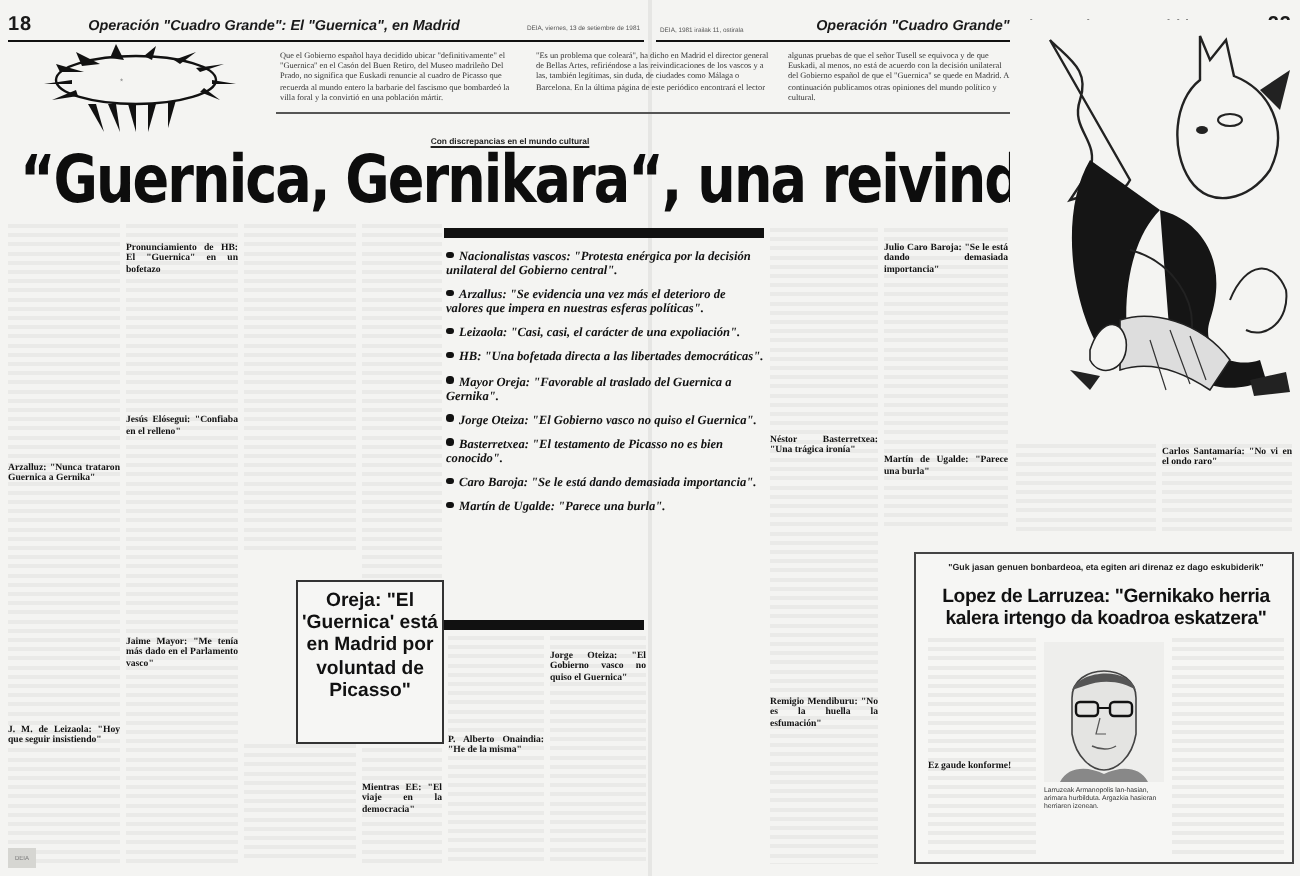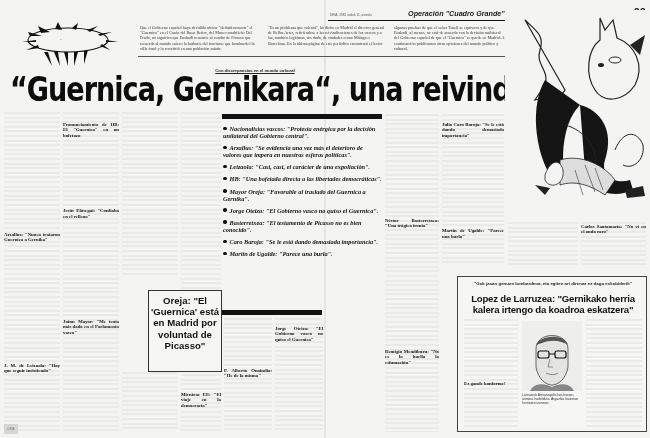--- a/index.html
+++ b/index.html
@@ -76,20 +76,25 @@
   .lopez .col { position: absolute; }
 
   .stamp { position: absolute; left: 4px; top: 424px; width: 14px; height: 10px; background: #d6d6d2; font-size: 3px; color: #777; text-align: center; line-height: 10px; font-family: "Liberation Sans", sans-serif; }
 </style>
 </head>
 <body>
 
 <div class="spread">
   <div class="gutter"></div>
 
+  <div class="folio folio-left">
+    <span class="pagenum">18</span>
+    <span class="running">Operación "Cuadro Grande": El "Guernica", en Madrid</span>
+    <span class="dateline">DEIA, viernes, 13 de setiembre de 1981</span>
+  </div>
 
   <div class="folio folio-right">
     <span class="dateline">DEIA, 1981 irailak 11, ostirala</span>
     <span class="running">Operación "Cuadro Grande": El "Guernica", en Madrid</span>
     <span class="pagenum">23</span>
   </div>
 
   <svg class="burst" viewBox="0 0 118 44">
     <ellipse cx="60" cy="18" rx="40" ry="12" fill="#f4f4f2" stroke="#111" stroke-width="1.2"></ellipse>
     <g fill="#111">

